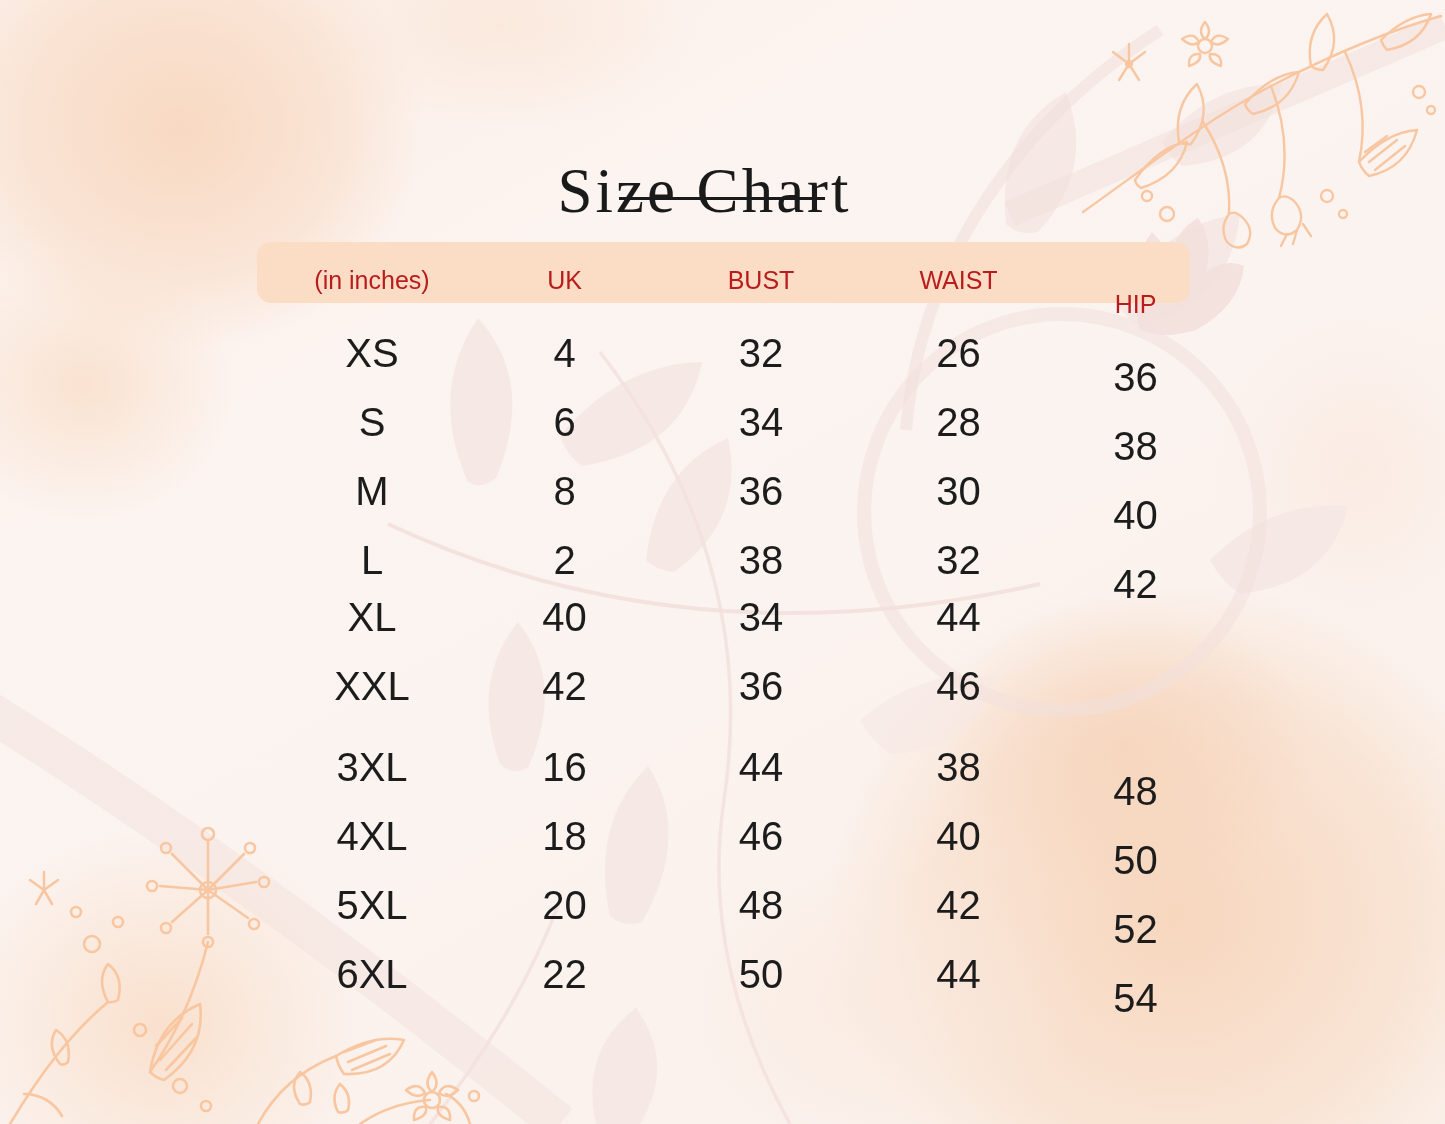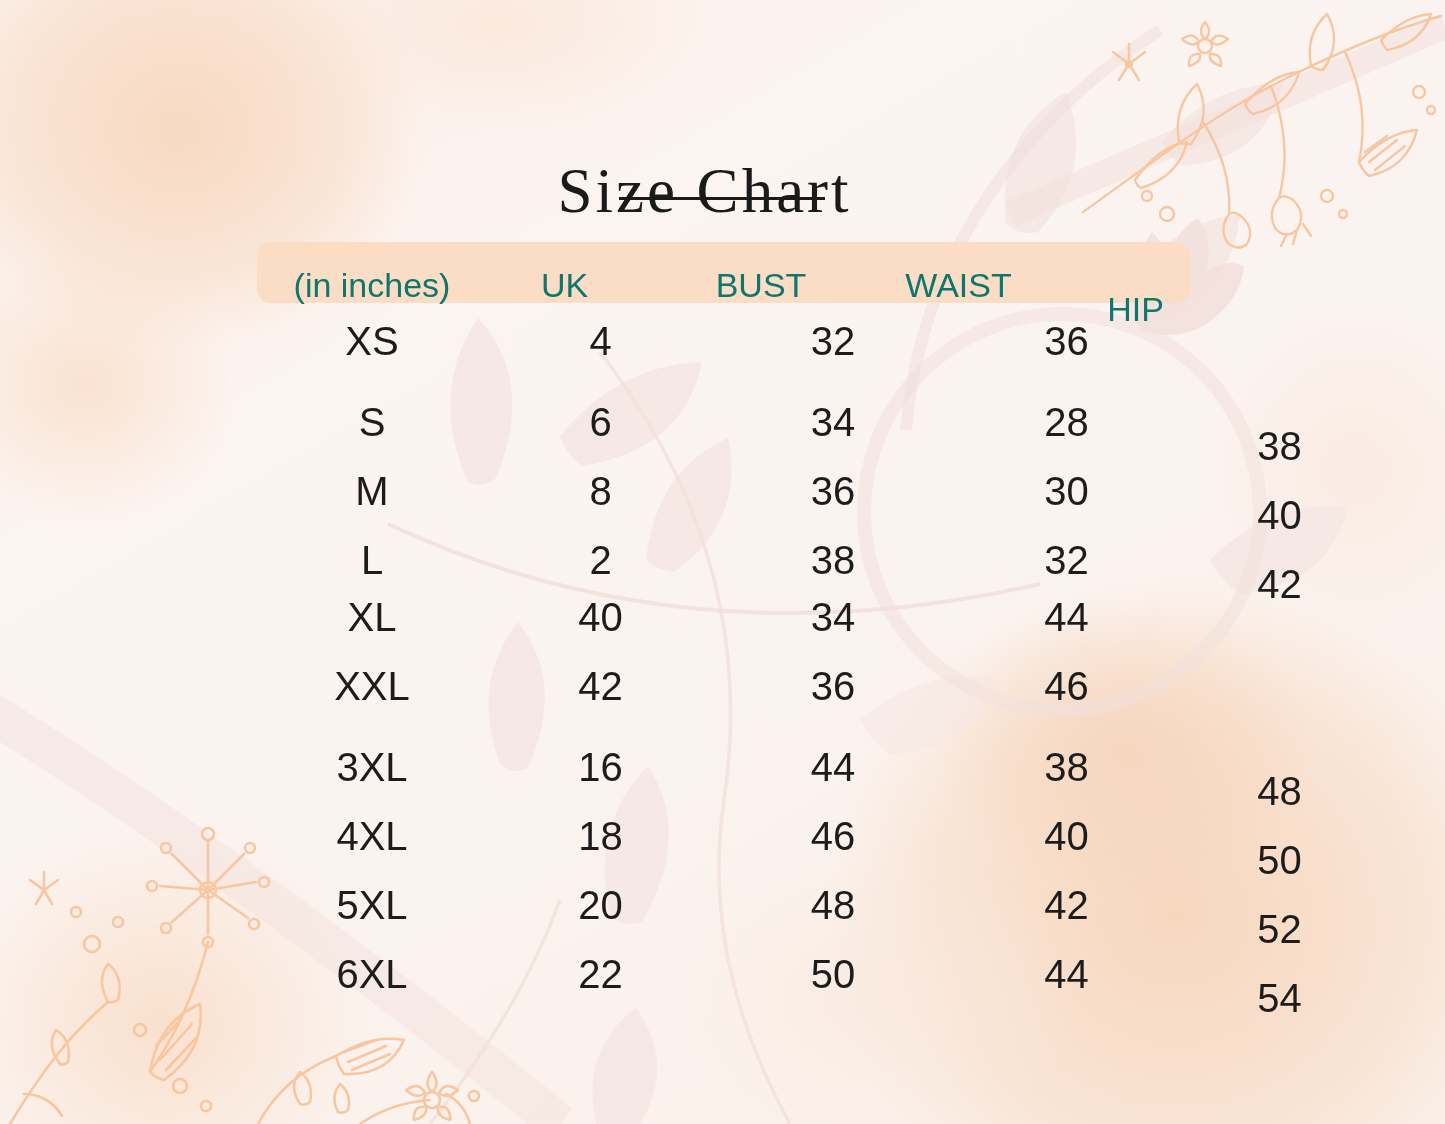--- a/index.html
+++ b/index.html
@@ -34,25 +34,25 @@
     position:absolute;top:118px;left:0;width:1409px;text-align:center;
     font-family:"Liberation Serif","DejaVu Serif",serif;
     font-size:63px;line-height:1;letter-spacing:3px;font-weight:400;color:#1a1a1a;
     z-index:5;
   }
   .title-underline{position:absolute;top:197px;left:619px;width:206px;height:3px;background:#1a1a1a;z-index:5;}
   .size-table{position:absolute;left:257px;top:242px;width:933px;z-index:5;}
   .thead{
     height:61px;border-radius:14px;background:#fbdcc5;
     display:grid;grid-template-columns:210px 195px 198px 187px 143px;
-    align-items:center;font-size:34px;color:#0f766e;
+    align-items:center;font-size:25px;color:#b91c1c;
   }
   .trow{
     height:69px;display:grid;grid-template-columns:210px 195px 198px 187px 143px;
-    align-items:center;font-size:40px;gap:36px;
+    align-items:center;font-size:40px;
   }
   .tbody{padding-top:4px;}
   .cell{text-align:center;white-space:nowrap;}
   .cell:nth-child(1){padding-left:20px;}
   .cell:nth-child(4){padding-left:10px;}
   .cell:nth-child(5){padding-left:34px;margin-top:48px;}
 </style>
 </head>
 <body>
 
@@ -178,20 +178,21 @@
       <span class="cell">UK</span>
       <span class="cell">BUST</span>
       <span class="cell">WAIST</span>
       <span class="cell">HIP</span>
     </div>
     <div class="tbody">
       <div class="trow">
         <span class="cell">XS</span>
         <span class="cell">4</span>
         <span class="cell">32</span>
+        <span class="cell">26</span>
         <span class="cell">36</span>
       </div>
       <div class="trow">
         <span class="cell">S</span>
         <span class="cell">6</span>
         <span class="cell">34</span>
         <span class="cell">28</span>
         <span class="cell">38</span>
       </div>
       <div class="trow">

